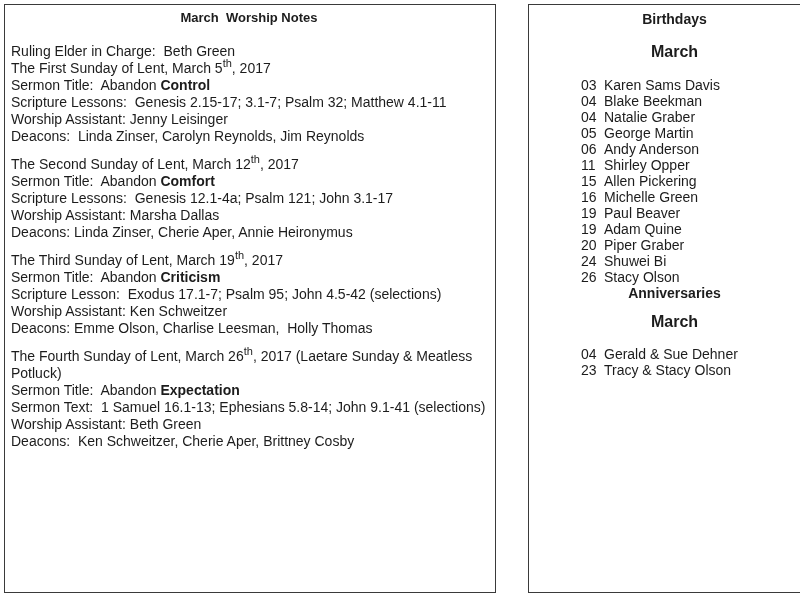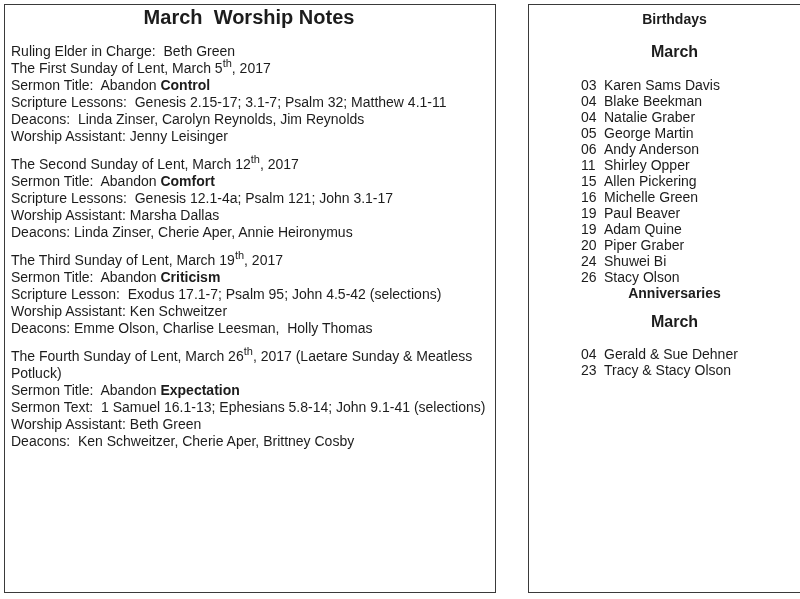--- a/index.html
+++ b/index.html
@@ -19,21 +19,21 @@
   }
   .panel-left  { left: 4px;   width: 492px; padding: 4px 8px 0 6px; }
   .panel-right { left: 528px; width: 293px; padding: 6px 8px 0 8px; }
 
   .line {
     font-size: 14px;
     line-height: 17px;
     white-space: pre-wrap;
   }
   .doc-title {
-    font-size: 20px;
+    font-size: 13px;
     line-height: 17px;
     font-weight: bold;
     text-align: center;
     white-space: pre-wrap;
     margin-bottom: 17px;
   }
   sup.ord {
     font-size: 11px;
     vertical-align: super;
     line-height: 0;
@@ -79,22 +79,22 @@
 <div class="page">
 
   <div class="panel panel-left">
     <div class="doc-title">March  Worship Notes</div>
     <div class="line">Ruling Elder in Charge:  Beth Green</div>
     <div id="services-container">
   <div class="service">
     <div class="line"><span>The First Sunday of Lent, March 5</span><sup class="ord">th</sup><span>, 2017</span></div>
     <div class="line"><span>Sermon Title:  Abandon </span><span class="bold-word">Control</span></div>
     <div class="line">Scripture Lessons:  Genesis 2.15-17; 3.1-7; Psalm 32; Matthew 4.1-11</div>
+    <div class="line">Worship Assistant: Jenny Leisinger</div>
     <div class="line">Deacons:  Linda Zinser, Carolyn Reynolds, Jim Reynolds</div>
-    <div class="line">Worship Assistant: Jenny Leisinger</div>
   </div>
 
   <div class="service">
     <div class="line"><span>The Second Sunday of Lent, March 12</span><sup class="ord">th</sup><span>, 2017</span></div>
     <div class="line"><span>Sermon Title:  Abandon </span><span class="bold-word">Comfort</span></div>
     <div class="line">Scripture Lessons:  Genesis 12.1-4a; Psalm 121; John 3.1-17</div>
     <div class="line">Worship Assistant: Marsha Dallas</div>
     <div class="line">Deacons: Linda Zinser, Cherie Aper, Annie Heironymus</div>
   </div>
 

